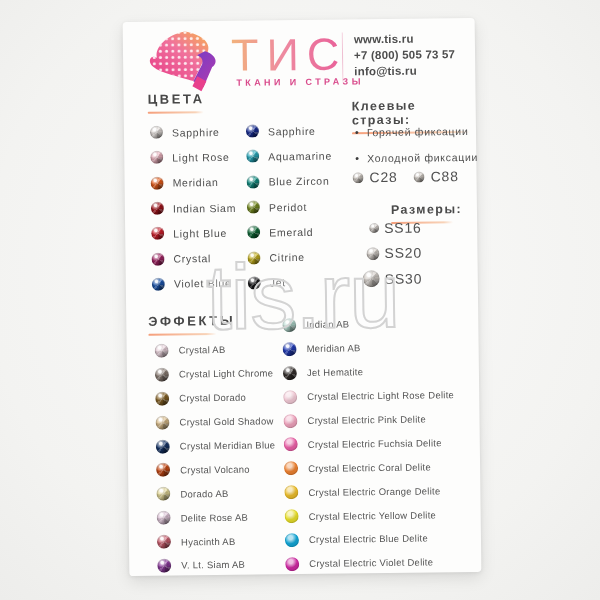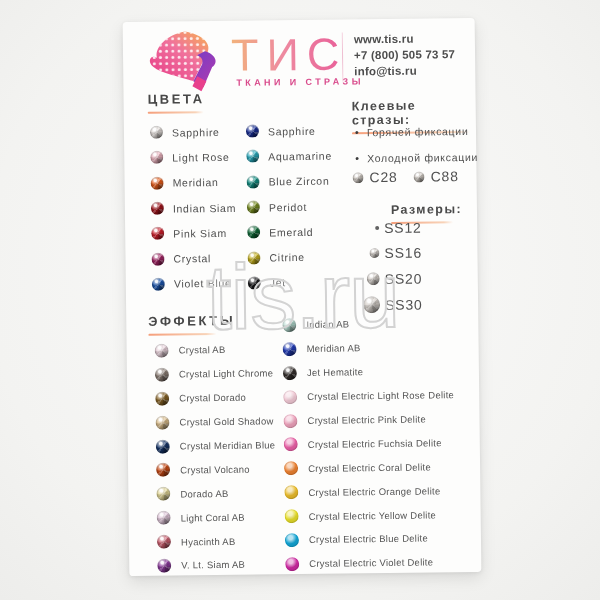--- a/index.html
+++ b/index.html
@@ -108,21 +108,21 @@
       <div class="row colors-row">
         <span class="gem" style="width: 13px; height: 13px; background: radial-gradient(circle at 36% 28%, rgba(255, 255, 255, 0.95) 0px, rgba(255, 255, 255, 0.95) 10%, rgba(255, 255, 255, 0.5) 18%, rgba(255, 255, 255, 0) 40%), radial-gradient(circle at 72% 80%, rgba(0, 0, 0, 0.36) 0px, rgba(0, 0, 0, 0.36) 14%, rgba(0, 0, 0, 0) 52%), conic-gradient(from 20deg, rgba(255, 255, 255, 0.28) 0deg, rgba(255, 255, 255, 0.28) 25deg, rgba(0, 0, 0, 0.1) 25deg, rgba(0, 0, 0, 0.1) 55deg, rgba(255, 255, 255, 0) 55deg, rgba(255, 255, 255, 0) 85deg, rgba(255, 255, 255, 0.3) 85deg, rgba(255, 255, 255, 0.3) 110deg, rgba(0, 0, 0, 0.12) 110deg, rgba(0, 0, 0, 0.12) 150deg, rgba(255, 255, 255, 0) 150deg, rgba(255, 255, 255, 0) 190deg, rgba(255, 255, 255, 0.25) 190deg, rgba(255, 255, 255, 0.25) 215deg, rgba(0, 0, 0, 0.1) 215deg, rgba(0, 0, 0, 0.1) 250deg, rgba(255, 255, 255, 0) 250deg, rgba(255, 255, 255, 0) 290deg, rgba(255, 255, 255, 0.22) 290deg, rgba(255, 255, 255, 0.22) 320deg, rgba(0, 0, 0, 0.08) 320deg, rgba(0, 0, 0, 0.08) 360deg), rgb(238, 95, 26);"></span>
         <span class="lbl">Meridian</span>
       </div>
       <div class="row colors-row">
         <span class="gem" style="width: 13px; height: 13px; background: radial-gradient(circle at 36% 28%, rgba(255, 255, 255, 0.95) 0px, rgba(255, 255, 255, 0.95) 10%, rgba(255, 255, 255, 0.5) 18%, rgba(255, 255, 255, 0) 40%), radial-gradient(circle at 72% 80%, rgba(0, 0, 0, 0.36) 0px, rgba(0, 0, 0, 0.36) 14%, rgba(0, 0, 0, 0) 52%), conic-gradient(from 20deg, rgba(255, 255, 255, 0.28) 0deg, rgba(255, 255, 255, 0.28) 25deg, rgba(0, 0, 0, 0.1) 25deg, rgba(0, 0, 0, 0.1) 55deg, rgba(255, 255, 255, 0) 55deg, rgba(255, 255, 255, 0) 85deg, rgba(255, 255, 255, 0.3) 85deg, rgba(255, 255, 255, 0.3) 110deg, rgba(0, 0, 0, 0.12) 110deg, rgba(0, 0, 0, 0.12) 150deg, rgba(255, 255, 255, 0) 150deg, rgba(255, 255, 255, 0) 190deg, rgba(255, 255, 255, 0.25) 190deg, rgba(255, 255, 255, 0.25) 215deg, rgba(0, 0, 0, 0.1) 215deg, rgba(0, 0, 0, 0.1) 250deg, rgba(255, 255, 255, 0) 250deg, rgba(255, 255, 255, 0) 290deg, rgba(255, 255, 255, 0.22) 290deg, rgba(255, 255, 255, 0.22) 320deg, rgba(0, 0, 0, 0.08) 320deg, rgba(0, 0, 0, 0.08) 360deg), rgb(168, 20, 28);"></span>
         <span class="lbl">Indian Siam</span>
       </div>
       <div class="row colors-row">
         <span class="gem" style="width: 13px; height: 13px; background: radial-gradient(circle at 36% 28%, rgba(255, 255, 255, 0.95) 0px, rgba(255, 255, 255, 0.95) 10%, rgba(255, 255, 255, 0.5) 18%, rgba(255, 255, 255, 0) 40%), radial-gradient(circle at 72% 80%, rgba(0, 0, 0, 0.36) 0px, rgba(0, 0, 0, 0.36) 14%, rgba(0, 0, 0, 0) 52%), conic-gradient(from 20deg, rgba(255, 255, 255, 0.28) 0deg, rgba(255, 255, 255, 0.28) 25deg, rgba(0, 0, 0, 0.1) 25deg, rgba(0, 0, 0, 0.1) 55deg, rgba(255, 255, 255, 0) 55deg, rgba(255, 255, 255, 0) 85deg, rgba(255, 255, 255, 0.3) 85deg, rgba(255, 255, 255, 0.3) 110deg, rgba(0, 0, 0, 0.12) 110deg, rgba(0, 0, 0, 0.12) 150deg, rgba(255, 255, 255, 0) 150deg, rgba(255, 255, 255, 0) 190deg, rgba(255, 255, 255, 0.25) 190deg, rgba(255, 255, 255, 0.25) 215deg, rgba(0, 0, 0, 0.1) 215deg, rgba(0, 0, 0, 0.1) 250deg, rgba(255, 255, 255, 0) 250deg, rgba(255, 255, 255, 0) 290deg, rgba(255, 255, 255, 0.22) 290deg, rgba(255, 255, 255, 0.22) 320deg, rgba(0, 0, 0, 0.08) 320deg, rgba(0, 0, 0, 0.08) 360deg), rgb(213, 31, 43);"></span>
-        <span class="lbl">Pink Siam</span>
+        <span class="lbl">Light Blue</span>
       </div>
       <div class="row colors-row">
         <span class="gem" style="width: 13px; height: 13px; background: radial-gradient(circle at 36% 28%, rgba(255, 255, 255, 0.95) 0px, rgba(255, 255, 255, 0.95) 10%, rgba(255, 255, 255, 0.5) 18%, rgba(255, 255, 255, 0) 40%), radial-gradient(circle at 72% 80%, rgba(0, 0, 0, 0.36) 0px, rgba(0, 0, 0, 0.36) 14%, rgba(0, 0, 0, 0) 52%), conic-gradient(from 20deg, rgba(255, 255, 255, 0.28) 0deg, rgba(255, 255, 255, 0.28) 25deg, rgba(0, 0, 0, 0.1) 25deg, rgba(0, 0, 0, 0.1) 55deg, rgba(255, 255, 255, 0) 55deg, rgba(255, 255, 255, 0) 85deg, rgba(255, 255, 255, 0.3) 85deg, rgba(255, 255, 255, 0.3) 110deg, rgba(0, 0, 0, 0.12) 110deg, rgba(0, 0, 0, 0.12) 150deg, rgba(255, 255, 255, 0) 150deg, rgba(255, 255, 255, 0) 190deg, rgba(255, 255, 255, 0.25) 190deg, rgba(255, 255, 255, 0.25) 215deg, rgba(0, 0, 0, 0.1) 215deg, rgba(0, 0, 0, 0.1) 250deg, rgba(255, 255, 255, 0) 250deg, rgba(255, 255, 255, 0) 290deg, rgba(255, 255, 255, 0.22) 290deg, rgba(255, 255, 255, 0.22) 320deg, rgba(0, 0, 0, 0.08) 320deg, rgba(0, 0, 0, 0.08) 360deg), rgb(168, 37, 103);"></span>
         <span class="lbl">Crystal</span>
       </div>
       <div class="row colors-row">
         <span class="gem" style="width: 13px; height: 13px; background: radial-gradient(circle at 36% 28%, rgba(255, 255, 255, 0.95) 0px, rgba(255, 255, 255, 0.95) 10%, rgba(255, 255, 255, 0.5) 18%, rgba(255, 255, 255, 0) 40%), radial-gradient(circle at 72% 80%, rgba(0, 0, 0, 0.36) 0px, rgba(0, 0, 0, 0.36) 14%, rgba(0, 0, 0, 0) 52%), conic-gradient(from 20deg, rgba(255, 255, 255, 0.28) 0deg, rgba(255, 255, 255, 0.28) 25deg, rgba(0, 0, 0, 0.1) 25deg, rgba(0, 0, 0, 0.1) 55deg, rgba(255, 255, 255, 0) 55deg, rgba(255, 255, 255, 0) 85deg, rgba(255, 255, 255, 0.3) 85deg, rgba(255, 255, 255, 0.3) 110deg, rgba(0, 0, 0, 0.12) 110deg, rgba(0, 0, 0, 0.12) 150deg, rgba(255, 255, 255, 0) 150deg, rgba(255, 255, 255, 0) 190deg, rgba(255, 255, 255, 0.25) 190deg, rgba(255, 255, 255, 0.25) 215deg, rgba(0, 0, 0, 0.1) 215deg, rgba(0, 0, 0, 0.1) 250deg, rgba(255, 255, 255, 0) 250deg, rgba(255, 255, 255, 0) 290deg, rgba(255, 255, 255, 0.22) 290deg, rgba(255, 255, 255, 0.22) 320deg, rgba(0, 0, 0, 0.08) 320deg, rgba(0, 0, 0, 0.08) 360deg), rgb(29, 89, 180);"></span>
         <span class="lbl">Violet Blue</span>
       </div>
     </div>
@@ -180,26 +180,20 @@
         <span class="gem" style="width: 11px; height: 11px; background: radial-gradient(circle at 36% 28%, rgba(255, 255, 255, 0.95) 0px, rgba(255, 255, 255, 0.95) 10%, rgba(255, 255, 255, 0.5) 18%, rgba(255, 255, 255, 0) 40%), radial-gradient(circle at 72% 80%, rgba(0, 0, 0, 0.36) 0px, rgba(0, 0, 0, 0.36) 14%, rgba(0, 0, 0, 0) 52%), conic-gradient(from 20deg, rgba(255, 255, 255, 0.28) 0deg, rgba(255, 255, 255, 0.28) 25deg, rgba(0, 0, 0, 0.1) 25deg, rgba(0, 0, 0, 0.1) 55deg, rgba(255, 255, 255, 0) 55deg, rgba(255, 255, 255, 0) 85deg, rgba(255, 255, 255, 0.3) 85deg, rgba(255, 255, 255, 0.3) 110deg, rgba(0, 0, 0, 0.12) 110deg, rgba(0, 0, 0, 0.12) 150deg, rgba(255, 255, 255, 0) 150deg, rgba(255, 255, 255, 0) 190deg, rgba(255, 255, 255, 0.25) 190deg, rgba(255, 255, 255, 0.25) 215deg, rgba(0, 0, 0, 0.1) 215deg, rgba(0, 0, 0, 0.1) 250deg, rgba(255, 255, 255, 0) 250deg, rgba(255, 255, 255, 0) 290deg, rgba(255, 255, 255, 0.22) 290deg, rgba(255, 255, 255, 0.22) 320deg, rgba(0, 0, 0, 0.08) 320deg, rgba(0, 0, 0, 0.08) 360deg), rgb(216, 209, 202);"></span>
         <span class="lbl-sz">C88</span>
       </div>
     </div>
 
   <div class="abs" style="left:266px;top:178px;margin-top:6px;">
     <div class="sec-title-sm">Размеры:</div>
     <div class="underline" style="width:62px;"></div>
   </div>
   <div id="sizes-list" class="abs" style="left:232px;top:196px;">
-      <div class="row sizes-row">
-        <span class="icon-slot">
-          <span class="dot" style="width: 4px; height: 4px; background: rgb(98, 98, 98);"></span>
-        </span>
-        <span class="lbl-sz">SS12</span>
-      </div>
       <div class="row sizes-row">
         <span class="icon-slot">
           <span class="gem" style="width: 10px; height: 10px; background: radial-gradient(circle at 36% 28%, rgba(255, 255, 255, 0.95) 0px, rgba(255, 255, 255, 0.95) 10%, rgba(255, 255, 255, 0.5) 18%, rgba(255, 255, 255, 0) 40%), radial-gradient(circle at 72% 80%, rgba(0, 0, 0, 0.36) 0px, rgba(0, 0, 0, 0.36) 14%, rgba(0, 0, 0, 0) 52%), conic-gradient(from 20deg, rgba(255, 255, 255, 0.28) 0deg, rgba(255, 255, 255, 0.28) 25deg, rgba(0, 0, 0, 0.1) 25deg, rgba(0, 0, 0, 0.1) 55deg, rgba(255, 255, 255, 0) 55deg, rgba(255, 255, 255, 0) 85deg, rgba(255, 255, 255, 0.3) 85deg, rgba(255, 255, 255, 0.3) 110deg, rgba(0, 0, 0, 0.12) 110deg, rgba(0, 0, 0, 0.12) 150deg, rgba(255, 255, 255, 0) 150deg, rgba(255, 255, 255, 0) 190deg, rgba(255, 255, 255, 0.25) 190deg, rgba(255, 255, 255, 0.25) 215deg, rgba(0, 0, 0, 0.1) 215deg, rgba(0, 0, 0, 0.1) 250deg, rgba(255, 255, 255, 0) 250deg, rgba(255, 255, 255, 0) 290deg, rgba(255, 255, 255, 0.22) 290deg, rgba(255, 255, 255, 0.22) 320deg, rgba(0, 0, 0, 0.08) 320deg, rgba(0, 0, 0, 0.08) 360deg), rgb(217, 211, 205);"></span>
         </span>
         <span class="lbl-sz">SS16</span>
       </div>
       <div class="row sizes-row">
         <span class="icon-slot">
           <span class="gem" style="width: 13px; height: 13px; background: radial-gradient(circle at 36% 28%, rgba(255, 255, 255, 0.95) 0px, rgba(255, 255, 255, 0.95) 10%, rgba(255, 255, 255, 0.5) 18%, rgba(255, 255, 255, 0) 40%), radial-gradient(circle at 72% 80%, rgba(0, 0, 0, 0.36) 0px, rgba(0, 0, 0, 0.36) 14%, rgba(0, 0, 0, 0) 52%), conic-gradient(from 20deg, rgba(255, 255, 255, 0.28) 0deg, rgba(255, 255, 255, 0.28) 25deg, rgba(0, 0, 0, 0.1) 25deg, rgba(0, 0, 0, 0.1) 55deg, rgba(255, 255, 255, 0) 55deg, rgba(255, 255, 255, 0) 85deg, rgba(255, 255, 255, 0.3) 85deg, rgba(255, 255, 255, 0.3) 110deg, rgba(0, 0, 0, 0.12) 110deg, rgba(0, 0, 0, 0.12) 150deg, rgba(255, 255, 255, 0) 150deg, rgba(255, 255, 255, 0) 190deg, rgba(255, 255, 255, 0.25) 190deg, rgba(255, 255, 255, 0.25) 215deg, rgba(0, 0, 0, 0.1) 215deg, rgba(0, 0, 0, 0.1) 250deg, rgba(255, 255, 255, 0) 250deg, rgba(255, 255, 255, 0) 290deg, rgba(255, 255, 255, 0.22) 290deg, rgba(255, 255, 255, 0.22) 320deg, rgba(0, 0, 0, 0.08) 320deg, rgba(0, 0, 0, 0.08) 360deg), rgb(217, 211, 205);"></span>
         </span>
@@ -241,21 +235,21 @@
       <div class="row effects-row">
         <span class="gem" style="width: 14px; height: 14px; background: radial-gradient(circle at 36% 28%, rgba(255, 255, 255, 0.95) 0px, rgba(255, 255, 255, 0.95) 10%, rgba(255, 255, 255, 0.5) 18%, rgba(255, 255, 255, 0) 40%), radial-gradient(circle at 72% 80%, rgba(0, 0, 0, 0.36) 0px, rgba(0, 0, 0, 0.36) 14%, rgba(0, 0, 0, 0) 52%), conic-gradient(from 20deg, rgba(255, 255, 255, 0.28) 0deg, rgba(255, 255, 255, 0.28) 25deg, rgba(0, 0, 0, 0.1) 25deg, rgba(0, 0, 0, 0.1) 55deg, rgba(255, 255, 255, 0) 55deg, rgba(255, 255, 255, 0) 85deg, rgba(255, 255, 255, 0.3) 85deg, rgba(255, 255, 255, 0.3) 110deg, rgba(0, 0, 0, 0.12) 110deg, rgba(0, 0, 0, 0.12) 150deg, rgba(255, 255, 255, 0) 150deg, rgba(255, 255, 255, 0) 190deg, rgba(255, 255, 255, 0.25) 190deg, rgba(255, 255, 255, 0.25) 215deg, rgba(0, 0, 0, 0.1) 215deg, rgba(0, 0, 0, 0.1) 250deg, rgba(255, 255, 255, 0) 250deg, rgba(255, 255, 255, 0) 290deg, rgba(255, 255, 255, 0.22) 290deg, rgba(255, 255, 255, 0.22) 320deg, rgba(0, 0, 0, 0.08) 320deg, rgba(0, 0, 0, 0.08) 360deg), rgb(208, 77, 22);"></span>
         <span class="lbl-eff">Crystal Volcano</span>
       </div>
       <div class="row effects-row">
         <span class="gem" style="width: 14px; height: 14px; background: radial-gradient(circle at 36% 28%, rgba(255, 255, 255, 0.95) 0px, rgba(255, 255, 255, 0.95) 10%, rgba(255, 255, 255, 0.5) 18%, rgba(255, 255, 255, 0) 40%), radial-gradient(circle at 72% 80%, rgba(0, 0, 0, 0.36) 0px, rgba(0, 0, 0, 0.36) 14%, rgba(0, 0, 0, 0) 52%), conic-gradient(from 20deg, rgba(255, 255, 255, 0.28) 0deg, rgba(255, 255, 255, 0.28) 25deg, rgba(0, 0, 0, 0.1) 25deg, rgba(0, 0, 0, 0.1) 55deg, rgba(255, 255, 255, 0) 55deg, rgba(255, 255, 255, 0) 85deg, rgba(255, 255, 255, 0.3) 85deg, rgba(255, 255, 255, 0.3) 110deg, rgba(0, 0, 0, 0.12) 110deg, rgba(0, 0, 0, 0.12) 150deg, rgba(255, 255, 255, 0) 150deg, rgba(255, 255, 255, 0) 190deg, rgba(255, 255, 255, 0.25) 190deg, rgba(255, 255, 255, 0.25) 215deg, rgba(0, 0, 0, 0.1) 215deg, rgba(0, 0, 0, 0.1) 250deg, rgba(255, 255, 255, 0) 250deg, rgba(255, 255, 255, 0) 290deg, rgba(255, 255, 255, 0.22) 290deg, rgba(255, 255, 255, 0.22) 320deg, rgba(0, 0, 0, 0.08) 320deg, rgba(0, 0, 0, 0.08) 360deg), rgb(232, 220, 154);"></span>
         <span class="lbl-eff">Dorado AB</span>
       </div>
       <div class="row effects-row">
         <span class="gem" style="width: 14px; height: 14px; background: radial-gradient(circle at 36% 28%, rgba(255, 255, 255, 0.95) 0px, rgba(255, 255, 255, 0.95) 10%, rgba(255, 255, 255, 0.5) 18%, rgba(255, 255, 255, 0) 40%), radial-gradient(circle at 72% 80%, rgba(0, 0, 0, 0.36) 0px, rgba(0, 0, 0, 0.36) 14%, rgba(0, 0, 0, 0) 52%), conic-gradient(from 20deg, rgba(255, 255, 255, 0.28) 0deg, rgba(255, 255, 255, 0.28) 25deg, rgba(0, 0, 0, 0.1) 25deg, rgba(0, 0, 0, 0.1) 55deg, rgba(255, 255, 255, 0) 55deg, rgba(255, 255, 255, 0) 85deg, rgba(255, 255, 255, 0.3) 85deg, rgba(255, 255, 255, 0.3) 110deg, rgba(0, 0, 0, 0.12) 110deg, rgba(0, 0, 0, 0.12) 150deg, rgba(255, 255, 255, 0) 150deg, rgba(255, 255, 255, 0) 190deg, rgba(255, 255, 255, 0.25) 190deg, rgba(255, 255, 255, 0.25) 215deg, rgba(0, 0, 0, 0.1) 215deg, rgba(0, 0, 0, 0.1) 250deg, rgba(255, 255, 255, 0) 250deg, rgba(255, 255, 255, 0) 290deg, rgba(255, 255, 255, 0.22) 290deg, rgba(255, 255, 255, 0.22) 320deg, rgba(0, 0, 0, 0.08) 320deg, rgba(0, 0, 0, 0.08) 360deg), rgb(229, 202, 222);"></span>
-        <span class="lbl-eff">Light Coral AB</span>
+        <span class="lbl-eff">Delite Rose AB</span>
       </div>
       <div class="row effects-row">
         <span class="gem" style="width: 14px; height: 14px; background: radial-gradient(circle at 36% 28%, rgba(255, 255, 255, 0.95) 0px, rgba(255, 255, 255, 0.95) 10%, rgba(255, 255, 255, 0.5) 18%, rgba(255, 255, 255, 0) 40%), radial-gradient(circle at 72% 80%, rgba(0, 0, 0, 0.36) 0px, rgba(0, 0, 0, 0.36) 14%, rgba(0, 0, 0, 0) 52%), conic-gradient(from 20deg, rgba(255, 255, 255, 0.28) 0deg, rgba(255, 255, 255, 0.28) 25deg, rgba(0, 0, 0, 0.1) 25deg, rgba(0, 0, 0, 0.1) 55deg, rgba(255, 255, 255, 0) 55deg, rgba(255, 255, 255, 0) 85deg, rgba(255, 255, 255, 0.3) 85deg, rgba(255, 255, 255, 0.3) 110deg, rgba(0, 0, 0, 0.12) 110deg, rgba(0, 0, 0, 0.12) 150deg, rgba(255, 255, 255, 0) 150deg, rgba(255, 255, 255, 0) 190deg, rgba(255, 255, 255, 0.25) 190deg, rgba(255, 255, 255, 0.25) 215deg, rgba(0, 0, 0, 0.1) 215deg, rgba(0, 0, 0, 0.1) 250deg, rgba(255, 255, 255, 0) 250deg, rgba(255, 255, 255, 0) 290deg, rgba(255, 255, 255, 0.22) 290deg, rgba(255, 255, 255, 0.22) 320deg, rgba(0, 0, 0, 0.08) 320deg, rgba(0, 0, 0, 0.08) 360deg), rgb(208, 96, 112);"></span>
         <span class="lbl-eff">Hyacinth AB</span>
       </div>
       <div class="row effects-row">
         <span class="gem" style="width: 14px; height: 14px; background: radial-gradient(circle at 36% 28%, rgba(255, 255, 255, 0.95) 0px, rgba(255, 255, 255, 0.95) 10%, rgba(255, 255, 255, 0.5) 18%, rgba(255, 255, 255, 0) 40%), radial-gradient(circle at 72% 80%, rgba(0, 0, 0, 0.36) 0px, rgba(0, 0, 0, 0.36) 14%, rgba(0, 0, 0, 0) 52%), conic-gradient(from 20deg, rgba(255, 255, 255, 0.28) 0deg, rgba(255, 255, 255, 0.28) 25deg, rgba(0, 0, 0, 0.1) 25deg, rgba(0, 0, 0, 0.1) 55deg, rgba(255, 255, 255, 0) 55deg, rgba(255, 255, 255, 0) 85deg, rgba(255, 255, 255, 0.3) 85deg, rgba(255, 255, 255, 0.3) 110deg, rgba(0, 0, 0, 0.12) 110deg, rgba(0, 0, 0, 0.12) 150deg, rgba(255, 255, 255, 0) 150deg, rgba(255, 255, 255, 0) 190deg, rgba(255, 255, 255, 0.25) 190deg, rgba(255, 255, 255, 0.25) 215deg, rgba(0, 0, 0, 0.1) 215deg, rgba(0, 0, 0, 0.1) 250deg, rgba(255, 255, 255, 0) 250deg, rgba(255, 255, 255, 0) 290deg, rgba(255, 255, 255, 0.22) 290deg, rgba(255, 255, 255, 0.22) 320deg, rgba(0, 0, 0, 0.08) 320deg, rgba(0, 0, 0, 0.08) 360deg), rgb(143, 58, 160);"></span>
         <span class="lbl-eff">V. Lt. Siam AB</span>
       </div>
     </div>

